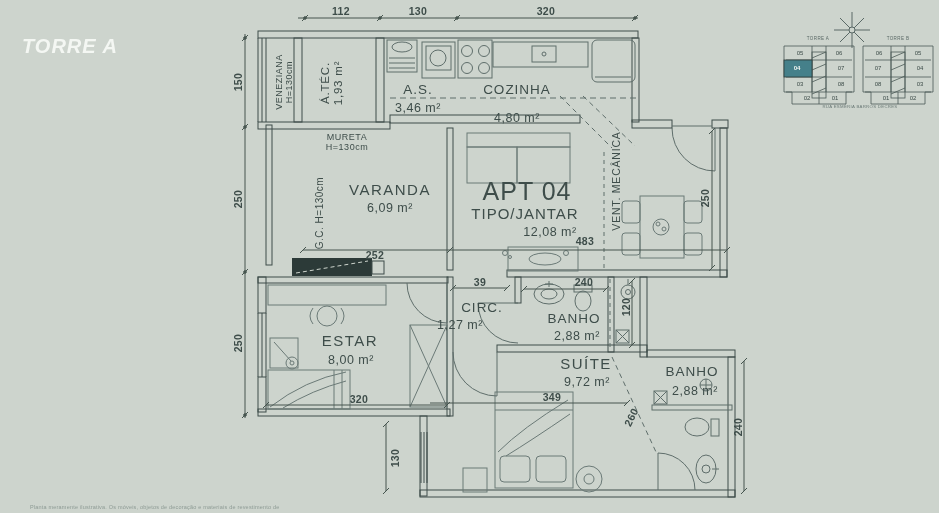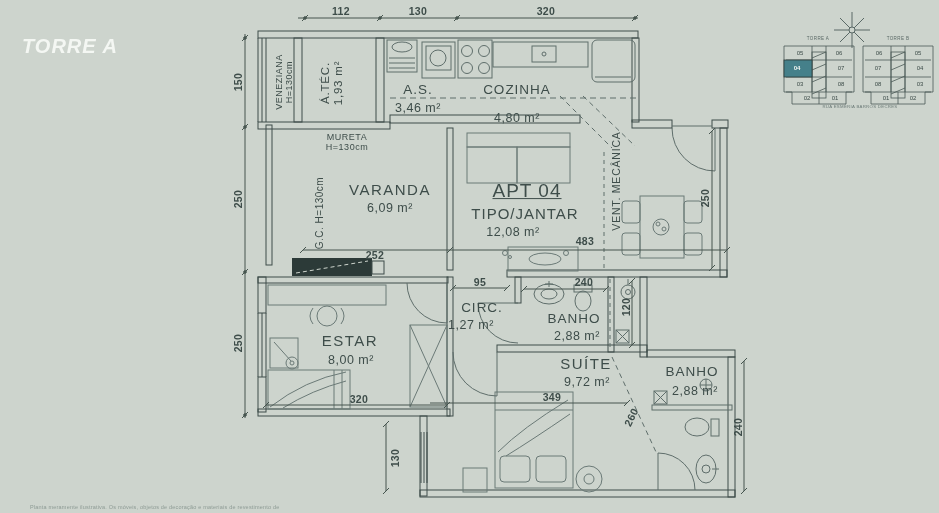--- a/index.html
+++ b/index.html
@@ -8,21 +8,21 @@
   svg{position:absolute;left:0;top:0;}
   .lbl{position:absolute;transform:translate(-50%,-50%);color:#3e4d4a;white-space:nowrap;
        text-align:center;line-height:1.15;}
   .rot{transform:translate(-50%,-50%) rotate(-90deg);}
   .room{font-size:15px;letter-spacing:1.5px;}
   .room2{font-size:13.5px;letter-spacing:1px;text-align:right;}
   .area{font-size:12.5px;letter-spacing:.5px;}
   .dim{font-size:10.5px;font-weight:bold;letter-spacing:.4px;}
   .small{font-size:9px;letter-spacing:.5px;}
   .med{font-size:11.5px;letter-spacing:.8px;}
-  .apt{font-size:19px;letter-spacing:1px;text-decoration:underline;}
+  .apt{font-size:25px;letter-spacing:1px;}
   .estar{font-size:15px;letter-spacing:1px;}
   .title{position:absolute;left:22px;top:34px;font-style:italic;font-weight:bold;}
   .title .t1,.title .t2{color:#f4f7f3;font-size:20px;letter-spacing:1px;line-height:24px;}
   .title .t3{color:#2d4b47;font-size:19px;margin-top:4px;letter-spacing:.5px;}
   .mini-num{position:absolute;transform:translate(-50%,-50%);font-size:6px;color:#3e4d4a;letter-spacing:0;}
   .mini-num.hl{color:#f4f7f3;font-weight:bold;}
   .mini-cap{position:absolute;transform:translate(-50%,-50%);font-size:4.5px;color:#5a6966;letter-spacing:.4px;}
   .street{position:absolute;transform:translate(-50%,-50%);font-size:4.3px;color:#6a7976;letter-spacing:.3px;}
   .disclaimer{position:absolute;left:30px;top:504px;font-size:5.5px;color:#8e9b95;letter-spacing:.2px;}
 </style>
@@ -312,45 +312,45 @@
     <div class="lbl area" style="left:517px;top:118px">4,80 m²</div>
     <div class="lbl" style="left:347px;top:142px">
       <div class="small">MURETA</div>
       <div class="small">H=130cm</div>
     </div>
     <div class="lbl room" style="left:390px;top:190px">VARANDA</div>
     <div class="lbl area" style="left:390px;top:208px">6,09 m²</div>
     <div class="lbl rot small" style="left:320px;top:213px;font-size:10px">G.C. H=130cm</div>
     <div class="lbl apt" style="left:527px;top:191px">APT 04</div>
     <div class="lbl estar" style="left:525px;top:214px">TIPO/JANTAR</div>
-    <div class="lbl area" style="left:513px;top:232px">12,08 m²</div>
+    <div class="lbl area" style="left:550px;top:232px">12,08 m²</div>
     <div class="lbl rot" style="left:616px;top:181px;font-size:10.5px;letter-spacing:.8px">VENT. MECÂNICA</div>
     <div class="lbl room" style="left:350px;top:341px">ESTAR</div>
     <div class="lbl area" style="left:351px;top:360px">8,00 m²</div>
     <div class="lbl room2" style="left:482px;top:308px">CIRC.</div>
-    <div class="lbl area" style="left:471px;top:325px">1,27 m²</div>
+    <div class="lbl area" style="left:460px;top:325px">1,27 m²</div>
     <div class="lbl room2" style="left:574px;top:319px">BANHO</div>
     <div class="lbl area" style="left:577px;top:336px">2,88 m²</div>
     <div class="lbl room" style="left:586px;top:364px">SUÍTE</div>
     <div class="lbl area" style="left:587px;top:382px">9,72 m²</div>
     <div class="lbl room2" style="left:692px;top:372px">BANHO</div>
     <div class="lbl area" style="left:695px;top:391px">2,88 m²</div>
   </div>
 
   <div>
     <div class="lbl dim" style="left:341px;top:11px">112</div>
     <div class="lbl dim" style="left:418px;top:11px">130</div>
     <div class="lbl dim" style="left:546px;top:11px">320</div>
     <div class="lbl dim rot" style="left:238px;top:82px">150</div>
     <div class="lbl dim rot" style="left:238px;top:199px">250</div>
     <div class="lbl dim rot" style="left:238px;top:343px">250</div>
     <div class="lbl dim" style="left:375px;top:255px">252</div>
     <div class="lbl dim" style="left:585px;top:241px">483</div>
     <div class="lbl dim rot" style="left:705px;top:198px">250</div>
-    <div class="lbl dim" style="left:480px;top:282px">95</div>
+    <div class="lbl dim" style="left:480px;top:282px">39</div>
     <div class="lbl dim" style="left:584px;top:282px">240</div>
     <div class="lbl dim rot" style="left:626px;top:307px">120</div>
     <div class="lbl dim" style="left:359px;top:399px">320</div>
     <div class="lbl dim" style="left:552px;top:397px">349</div>
     <div class="lbl dim rot" style="left:395px;top:458px">130</div>
     <div class="lbl dim" style="left:631px;top:417px;transform:translate(-50%,-50%) rotate(-64deg)">260</div>
     <div class="lbl dim rot" style="left:738px;top:427px">240</div>
   </div>
 
   <div>

